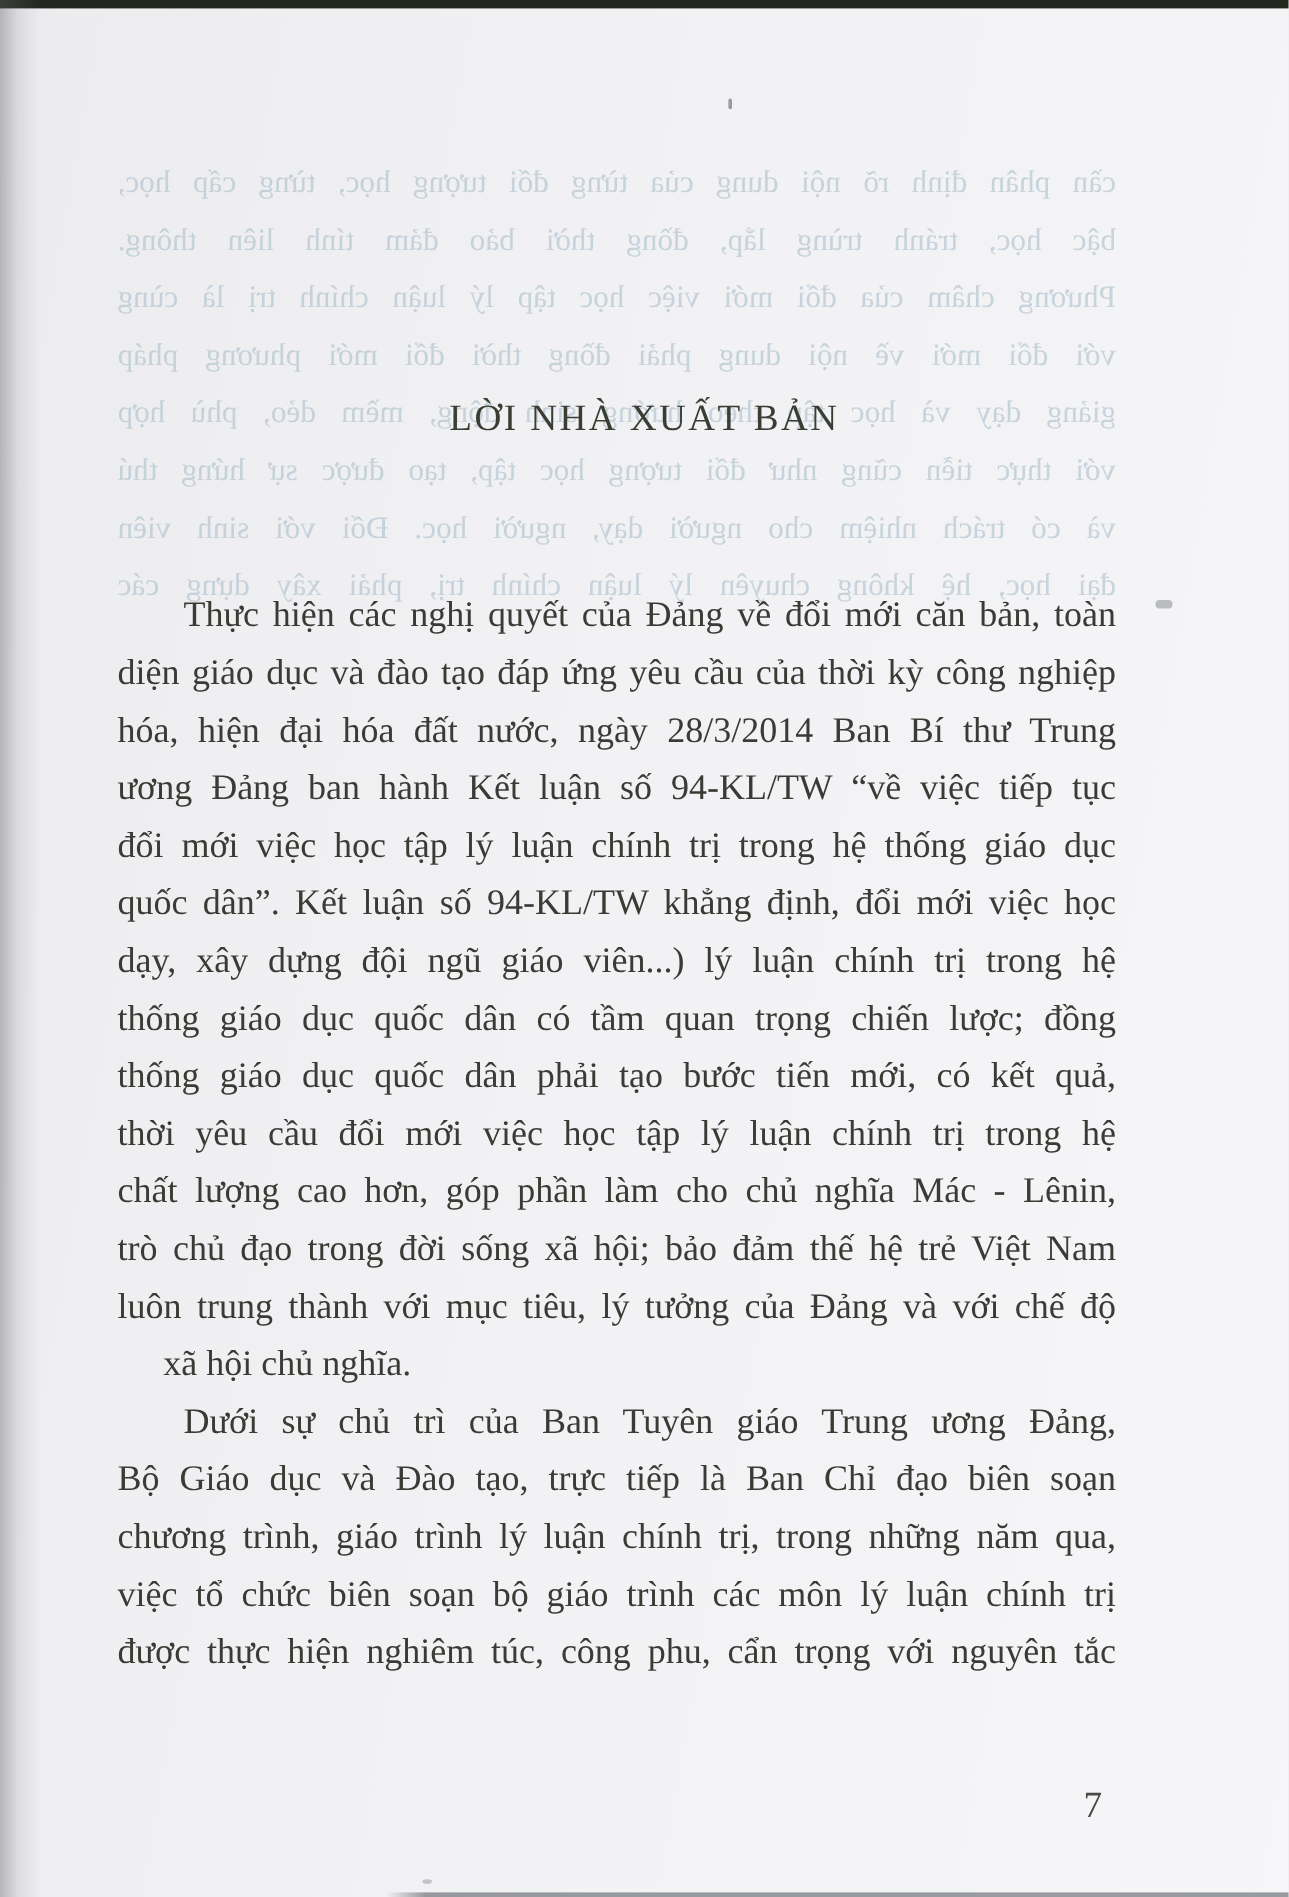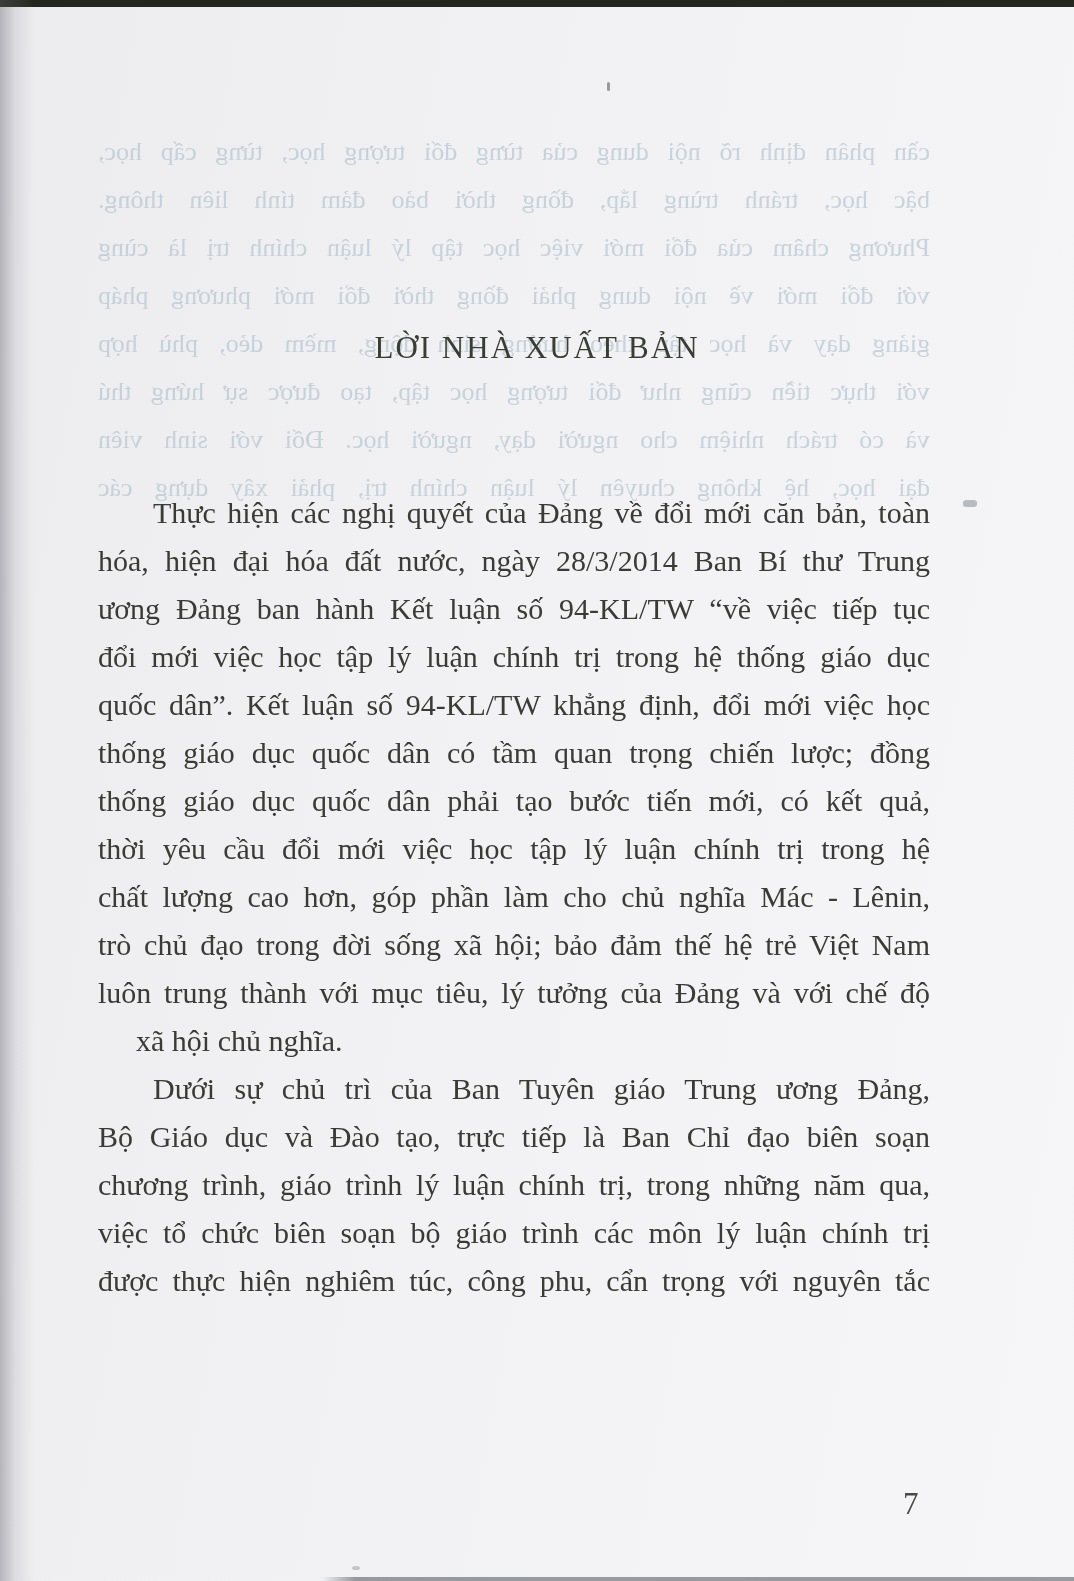--- a/index.html
+++ b/index.html
@@ -75,24 +75,26 @@
       <div class="line">giảng dạy và học tập theo hướng sinh động, mềm dẻo, phù hợp</div>
       <div class="line">với thực tiễn cũng như đối tượng học tập, tạo được sự hứng thú</div>
       <div class="line">và có trách nhiệm cho người dạy, người học. Đối với sinh viên</div>
       <div class="line">đại học, hệ không chuyên lý luận chính trị, phải xây dựng các</div>
     </div>
 
   <h1 class="title">LỜI NHÀ XUẤT BẢN</h1>
 
   <div class="body-block" id="body-block">
       <div class="line indent">Thực hiện các nghị quyết của Đảng về đổi mới căn bản, toàn</div>
+      <div class="line">diện giáo dục và đào tạo đáp ứng yêu cầu của thời kỳ công nghiệp</div>
       <div class="line">hóa, hiện đại hóa đất nước, ngày 28/3/2014 Ban Bí thư Trung</div>
       <div class="line">ương Đảng ban hành Kết luận số 94-KL/TW “về việc tiếp tục</div>
       <div class="line">đổi mới việc học tập lý luận chính trị trong hệ thống giáo dục</div>
       <div class="line">quốc dân”. Kết luận số 94-KL/TW khẳng định, đổi mới việc học</div>
+      <div class="line">dạy, xây dựng đội ngũ giáo viên...) lý luận chính trị trong hệ</div>
       <div class="line">thống giáo dục quốc dân có tầm quan trọng chiến lược; đồng</div>
       <div class="line">thống giáo dục quốc dân phải tạo bước tiến mới, có kết quả,</div>
       <div class="line">thời yêu cầu đổi mới việc học tập lý luận chính trị trong hệ</div>
       <div class="line">chất lượng cao hơn, góp phần làm cho chủ nghĩa Mác - Lênin,</div>
       <div class="line">trò chủ đạo trong đời sống xã hội; bảo đảm thế hệ trẻ Việt Nam</div>
       <div class="line">luôn trung thành với mục tiêu, lý tưởng của Đảng và với chế độ</div>
       <div class="line no-just">xã hội chủ nghĩa.</div>
       <div class="line indent">Dưới sự chủ trì của Ban Tuyên giáo Trung ương Đảng,</div>
       <div class="line">Bộ Giáo dục và Đào tạo, trực tiếp là Ban Chỉ đạo biên soạn</div>
       <div class="line">chương trình, giáo trình lý luận chính trị, trong những năm qua,</div>

